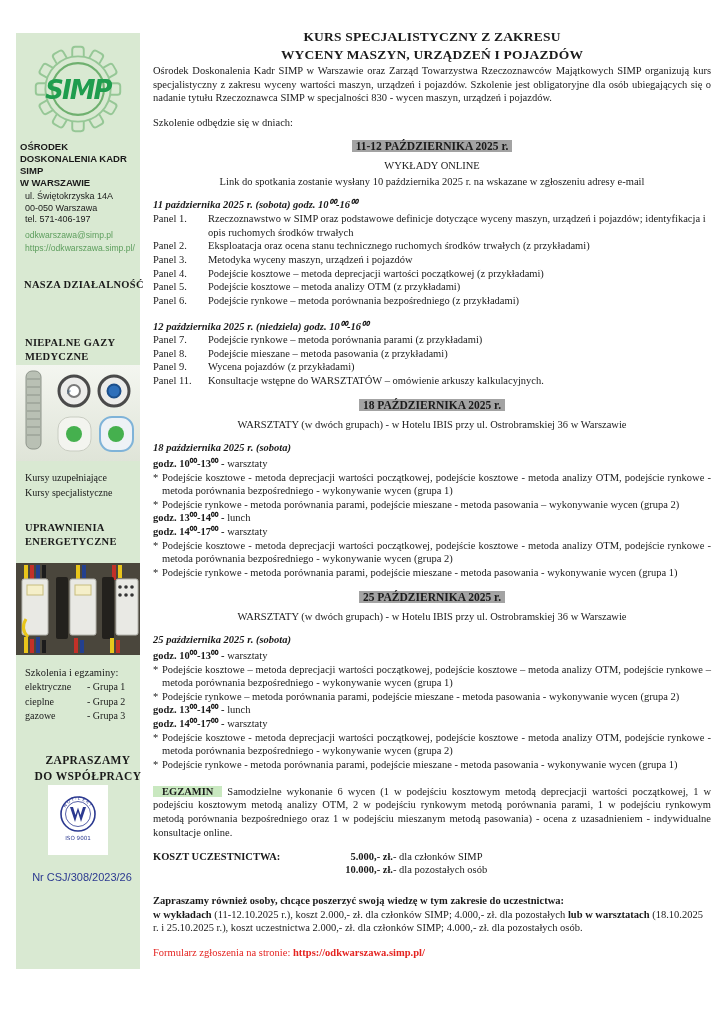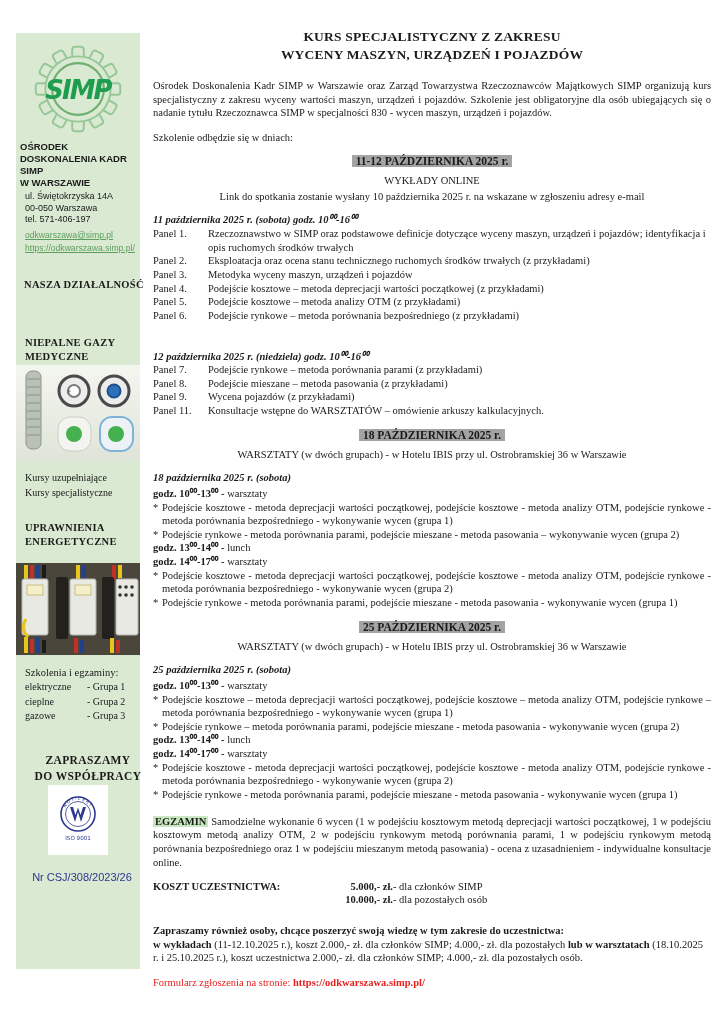--- a/index.html
+++ b/index.html
@@ -9,53 +9,53 @@
   }
   
   .sidebar{
     position:absolute;left:16px;top:33px;width:124px;height:936px;
     background:#d9e9d2;font-family:"Liberation Sans", sans-serif;
   }
   .logo-wrap{position:absolute;top:8px;left:0;width:124px;text-align:center;}
   .org-name{position:absolute;top:108px;left:4px;right:4px;font-size:9.5px;font-weight:bold;line-height:1.25;white-space:pre-line;}
   .org-addr{position:absolute;top:158px;left:9px;right:4px;font-size:9px;line-height:1.3;white-space:pre-line;}
   .org-links{position:absolute;top:196px;left:9px;right:4px;font-size:8.6px;line-height:1.5;}
-  .org-links a{color:#5d9e5d;text-decoration:underline;display:block;cursor:pointer;}
+  .org-links a{color:#5d9e5d;display:block;cursor:pointer;}
   .sb-h{font-family:"Liberation Serif", serif;font-weight:bold;font-size:10.5px;letter-spacing:.3px;line-height:1.35;white-space:pre-line;}
   .sb-h1{position:absolute;top:245px;left:0;width:136px;text-align:center;}
   .sb-h2{position:absolute;top:303px;left:9px;}
   .med-img{position:absolute;top:332px;left:0;}
   .sb-courses{position:absolute;top:438px;left:9px;font-family:"Liberation Serif", serif;font-size:10px;line-height:1.45;white-space:pre-line;}
   .sb-h3{position:absolute;top:488px;left:9px;}
   .elec-img{position:absolute;top:530px;left:0;}
   .sb-train{position:absolute;top:632px;left:9px;right:4px;font-family:"Liberation Serif", serif;font-size:10px;line-height:1.45;}
   .train-row{display:flex;}
   .train-name{width:62px;flex:none;}
   .sb-invite{position:absolute;top:720px;left:0;width:144px;text-align:center;font-size:11.5px;letter-spacing:.4px;}
   .cert-box{position:absolute;top:752px;left:32px;width:60px;height:70px;background:#ffffff;display:flex;align-items:center;justify-content:center;}
   .cert-no{position:absolute;top:838px;left:0;width:132px;text-align:center;font-size:11px;color:#2b3990;}
   
   .main{position:absolute;left:153px;top:28px;width:558px;font-size:10.5px;line-height:1.3;}
   .title{text-align:center;font-weight:bold;font-size:13.5px;line-height:1.3;white-space:pre-line;letter-spacing:.2px;}
-  .para{ text-align:justify;margin-top:16px;}
+  .para{ text-align:justify;margin-top:1px;}
   .plain{margin-top:9px;}
   .date-h{text-align:center;margin-top:10px;font-weight:bold;font-size:11.5px;}
   .date-h span{background:#a3a3a3;padding:0 4px;}
   .center{text-align:center;margin-top:5px;}
   .day-title{font-weight:bold;font-style:italic;margin-top:10px;}
   .panel-row{display:flex;}
   .panel-label{width:55px;flex:none;}
   .panel-text{flex:1;}
   .sched{margin-top:2px;}
   .time-line b{font-weight:bold;}
   .bullet-row{display:flex;}
   .bullet-mark{width:9px;flex:none;}
   .bullet-text{flex:1;text-align:justify;}
   .egz{margin-top:13px;text-align:justify;}
-  .egz .hl{background:#c9e8c0;font-weight:bold;padding:0 2px;}
+  .egz .hl{background:#c9e8c0;font-weight:bold;padding:0 9px;}
   .koszt{display:flex;margin-top:10px;}
   .koszt-label{width:178px;flex:none;font-weight:bold;}
   .koszt-line{display:flex;}
   .koszt-price{display:inline-block;width:62px;text-align:right;font-weight:bold;flex:none;}
   .invite2{margin-top:17px;}
   .invite2 .b{font-weight:bold;}
   .form-line{margin-top:11px;color:#e42320;}
   .form-line a{color:#e42320;font-weight:bold;text-decoration:none;cursor:pointer;}
 </style>
 </head>
@@ -275,21 +275,21 @@
     <div class="panel-row">
         <span class="panel-label">Panel 5.</span>
         <span class="panel-text">Podejście kosztowe – metoda analizy OTM (z przykładami)</span>
       </div>
     <div class="panel-row">
         <span class="panel-label">Panel 6.</span>
         <span class="panel-text">Podejście rynkowe – metoda porównania bezpośredniego (z przykładami)</span>
       </div>
   </div>
 
-  <div class="day-title" style="margin-top:27px;">12 października 2025 r. (niedziela) godz. 10⁰⁰-16⁰⁰</div>
+  <div class="day-title" style="margin-top:12px;">12 października 2025 r. (niedziela) godz. 10⁰⁰-16⁰⁰</div>
   <div>
     <div class="panel-row">
         <span class="panel-label">Panel 7.</span>
         <span class="panel-text">Podejście rynkowe – metoda porównania parami (z przykładami)</span>
       </div>
     <div class="panel-row">
         <span class="panel-label">Panel 8.</span>
         <span class="panel-text">Podejście mieszane – metoda pasowania (z przykładami)</span>
       </div>
     <div class="panel-row">

